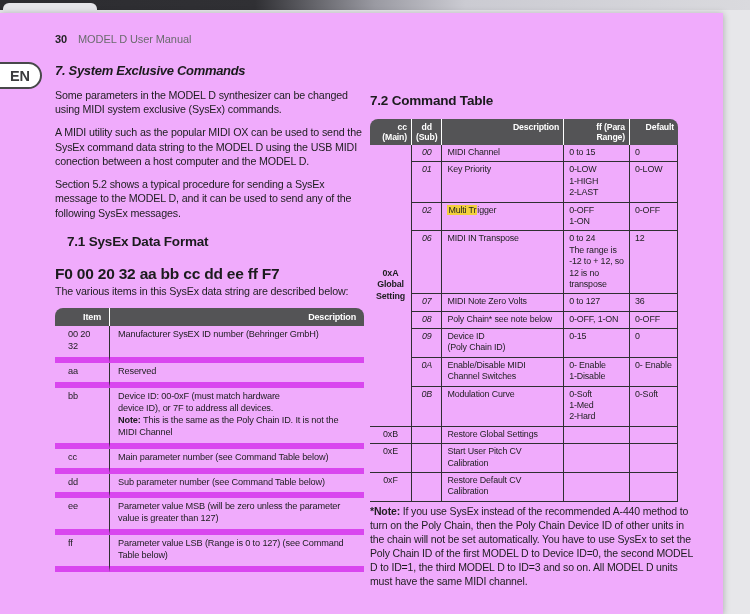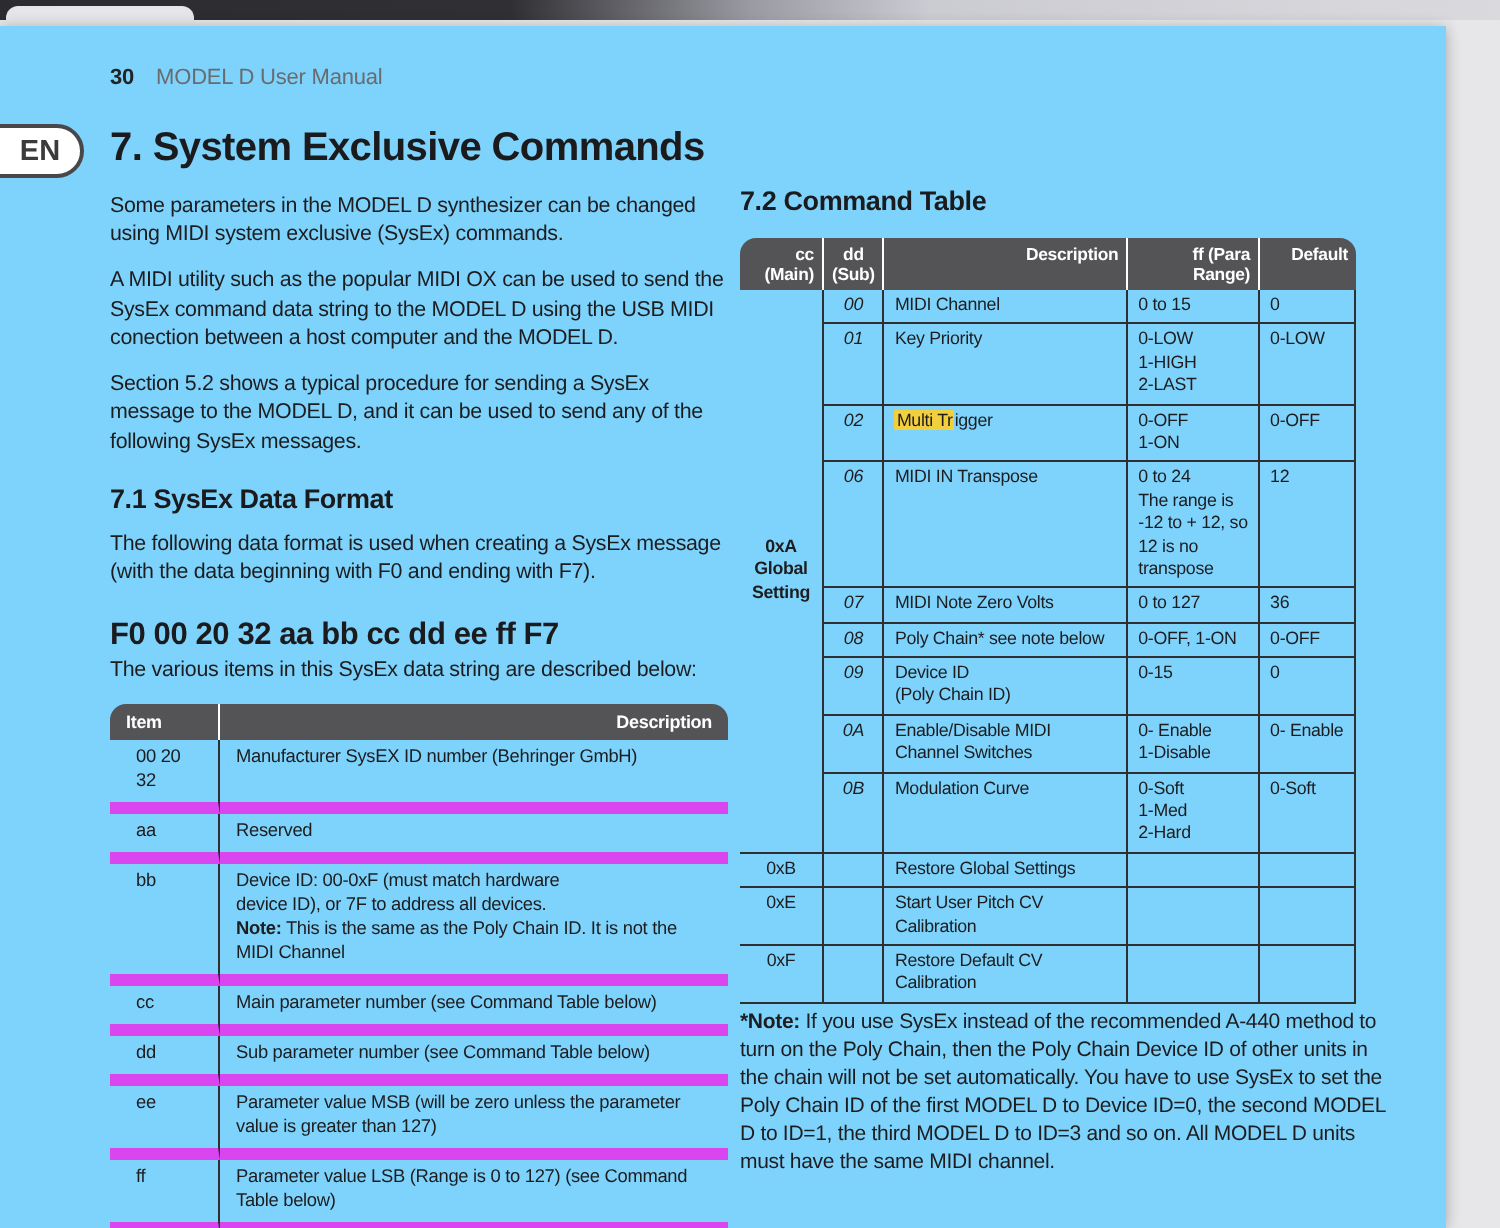--- a/index.html
+++ b/index.html
@@ -7,52 +7,52 @@
               font-family:"Liberation Sans","DejaVu Sans",sans-serif; }
 
   
   .top-bar { position:absolute; left:0; top:0; width:750px; height:10px;
              background:linear-gradient(90deg,#2c2c30 0%,#303034 34%,#9a9aa2 50%,#cbcbd2 62%,#dadade 100%); }
   .chrome-tab { position:absolute; left:3px; top:3px; width:94px; height:10px;
                 background:#e6e6ea; border-radius:6px 6px 0 0; }
 
   
   .page { position:absolute; left:0; top:13px; width:723px; height:601px;
-          background:#7dd3fc; box-shadow:0 1px 7px rgba(0,0,0,.28); }
+          background:#f0abfc; box-shadow:0 1px 7px rgba(0,0,0,.28); }
 
   .doc-header { position:absolute; left:55px; top:20px; display:flex; gap:11px;
                 font-size:11px; letter-spacing:-0.1px; }
   .doc-header .pgnum { font-weight:bold; color:#232325; }
   .doc-header .doctitle { color:#6a6b6e; }
 
   .en-badge { position:absolute; left:-17px; top:49px; width:59px; height:27px;
               background:#fff; border:2px solid #48484a; border-radius:14px;
               display:flex; align-items:center; justify-content:center; padding-left:15px;
               font-size:14.5px; font-weight:bold; color:#3b3b3d; letter-spacing:0; }
 
   .col-left  { position:absolute; left:55px;  top:50px; width:309px; letter-spacing:-0.15px; }
   .col-right { position:absolute; left:370px; top:80px; width:330px; letter-spacing:-0.15px; }
 
-  h1 { font-size:20px; color:#1b1b1d; letter-spacing:-0.3px; margin:0 0 10px 0; }
+  h1 { font-size:13px; color:#1b1b1d; letter-spacing:-0.3px; margin:0 0 10px 0;font-style:italic; }
   h2 { font-size:13.5px; color:#1b1b1d; letter-spacing:-0.2px; }
-  .h2-71 { margin:14px 0 8px 0; }
+  .h2-71 { margin:14px 0 8px 12px; }
   .h2-72 { margin:0 0 11px 0; }
   p.body { font-size:10.7px; line-height:1.33; color:#1d1d1f; margin:0 0 9px 0; }
 
   .sysex-heading { font-size:15.5px; font-weight:bold; color:#1b1b1d; margin:16px 0 2px 0; letter-spacing:-0.2px; }
   .sysex-caption { font-size:10.7px; color:#1d1d1f; margin:0 0 11px 0; }
 
   table { border-collapse:separate; border-spacing:0; }
   th { background:#545456; color:#fff; font-weight:bold; text-align:right; vertical-align:top; }
   td { color:#1d1d1f; vertical-align:top; }
 
   
   .item-table { width:309px; font-size:9.2px; }
   .item-table th { font-size:9px; padding:4px 8px 4px 8px; }
-  .item-table th.c-item { width:55px; text-align:left; border-right:1.5px solid #fff;
+  .item-table th.c-item { width:55px; text-align:right; border-right:1.5px solid #fff;
                           border-radius:8px 0 0 0; }
   .item-table th.c-desc { border-radius:0 8px 0 0; }
   .item-table td { padding:3px 8px 4px 8px; line-height:1.3; border-bottom:6px solid #d946ef; }
   .item-table td.item { padding-left:13px; border-right:1px solid #2f2f31; }
   .item-table td.desc { white-space:pre-line; }
   .item-table b { font-weight:bold; }
 
   
   .cmd-table { width:308px; font-size:8.9px; }
   .cmd-table th { font-size:8.7px; padding:3px 4px; }
@@ -90,21 +90,20 @@
     <span>EN</span>
   </div>
 
   <div class="col-left">
     <h1>7. System Exclusive Commands</h1>
     <p class="body">Some parameters in the MODEL D synthesizer can be changed using MIDI system exclusive (SysEx) commands.</p>
     <p class="body">A MIDI utility such as the popular MIDI OX can be used to send the SysEx command data string to the MODEL D using the USB MIDI conection between a host computer and the MODEL D.</p>
     <p class="body">Section 5.2 shows a typical procedure for sending a SysEx message to the MODEL D, and it can be used to send any of the following SysEx messages.</p>
 
     <h2 class="h2-71">7.1 SysEx Data Format</h2>
-    <p class="body">The following data format is used when creating a SysEx message (with the data beginning with F0 and ending with F7).</p>
 
     <div class="sysex-heading">F0 00 20 32 aa bb cc dd ee ff F7</div>
     <p class="sysex-caption">The various items in this SysEx data string are described below:</p>
 
     <table class="item-table">
       <thead>
         <tr>
           <th class="c-item">Item</th>
           <th class="c-desc">Description</th>
         </tr>

